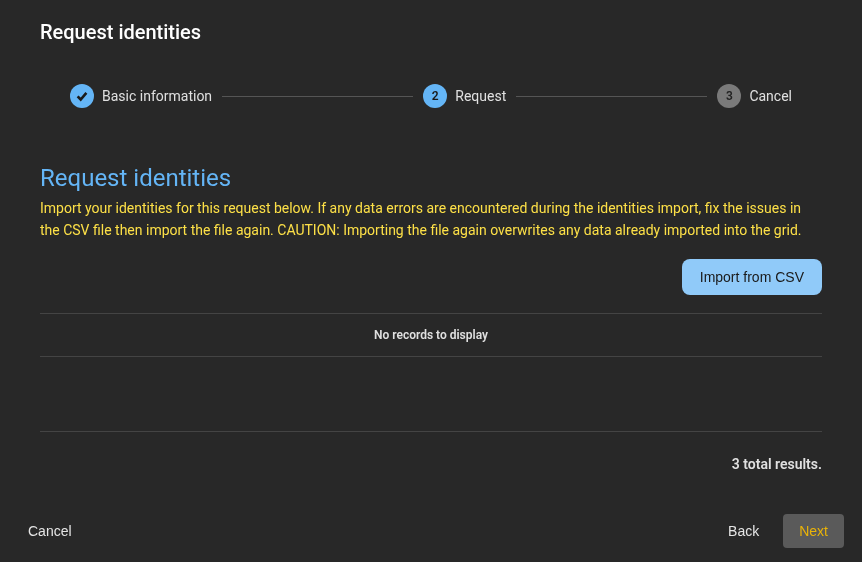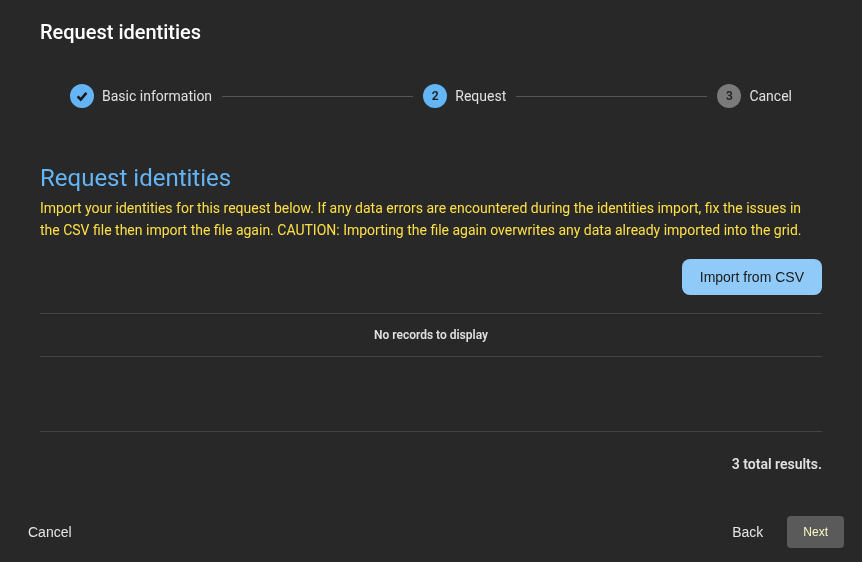--- a/index.html
+++ b/index.html
@@ -138,23 +138,23 @@
       border: none;
       color: #e5e5e5;
       font-size: 14px;
       font-weight: 400;
       padding: 8px 10px;
       cursor: pointer;
     }
     .spacer { flex: 1 1 auto; }
     .btn-next {
       background: #5a5a5a;
-      color: #fef9c3;
+      color: #eab308;
       border: none;
-      font-size: 12px;
+      font-size: 14px;
       font-weight: 500;
       padding: 9px 16px;
       border-radius: 4px;
       margin-left: 14px;
     }
   </style>
 </head>
 <body>
 
 <div class="dialog">

